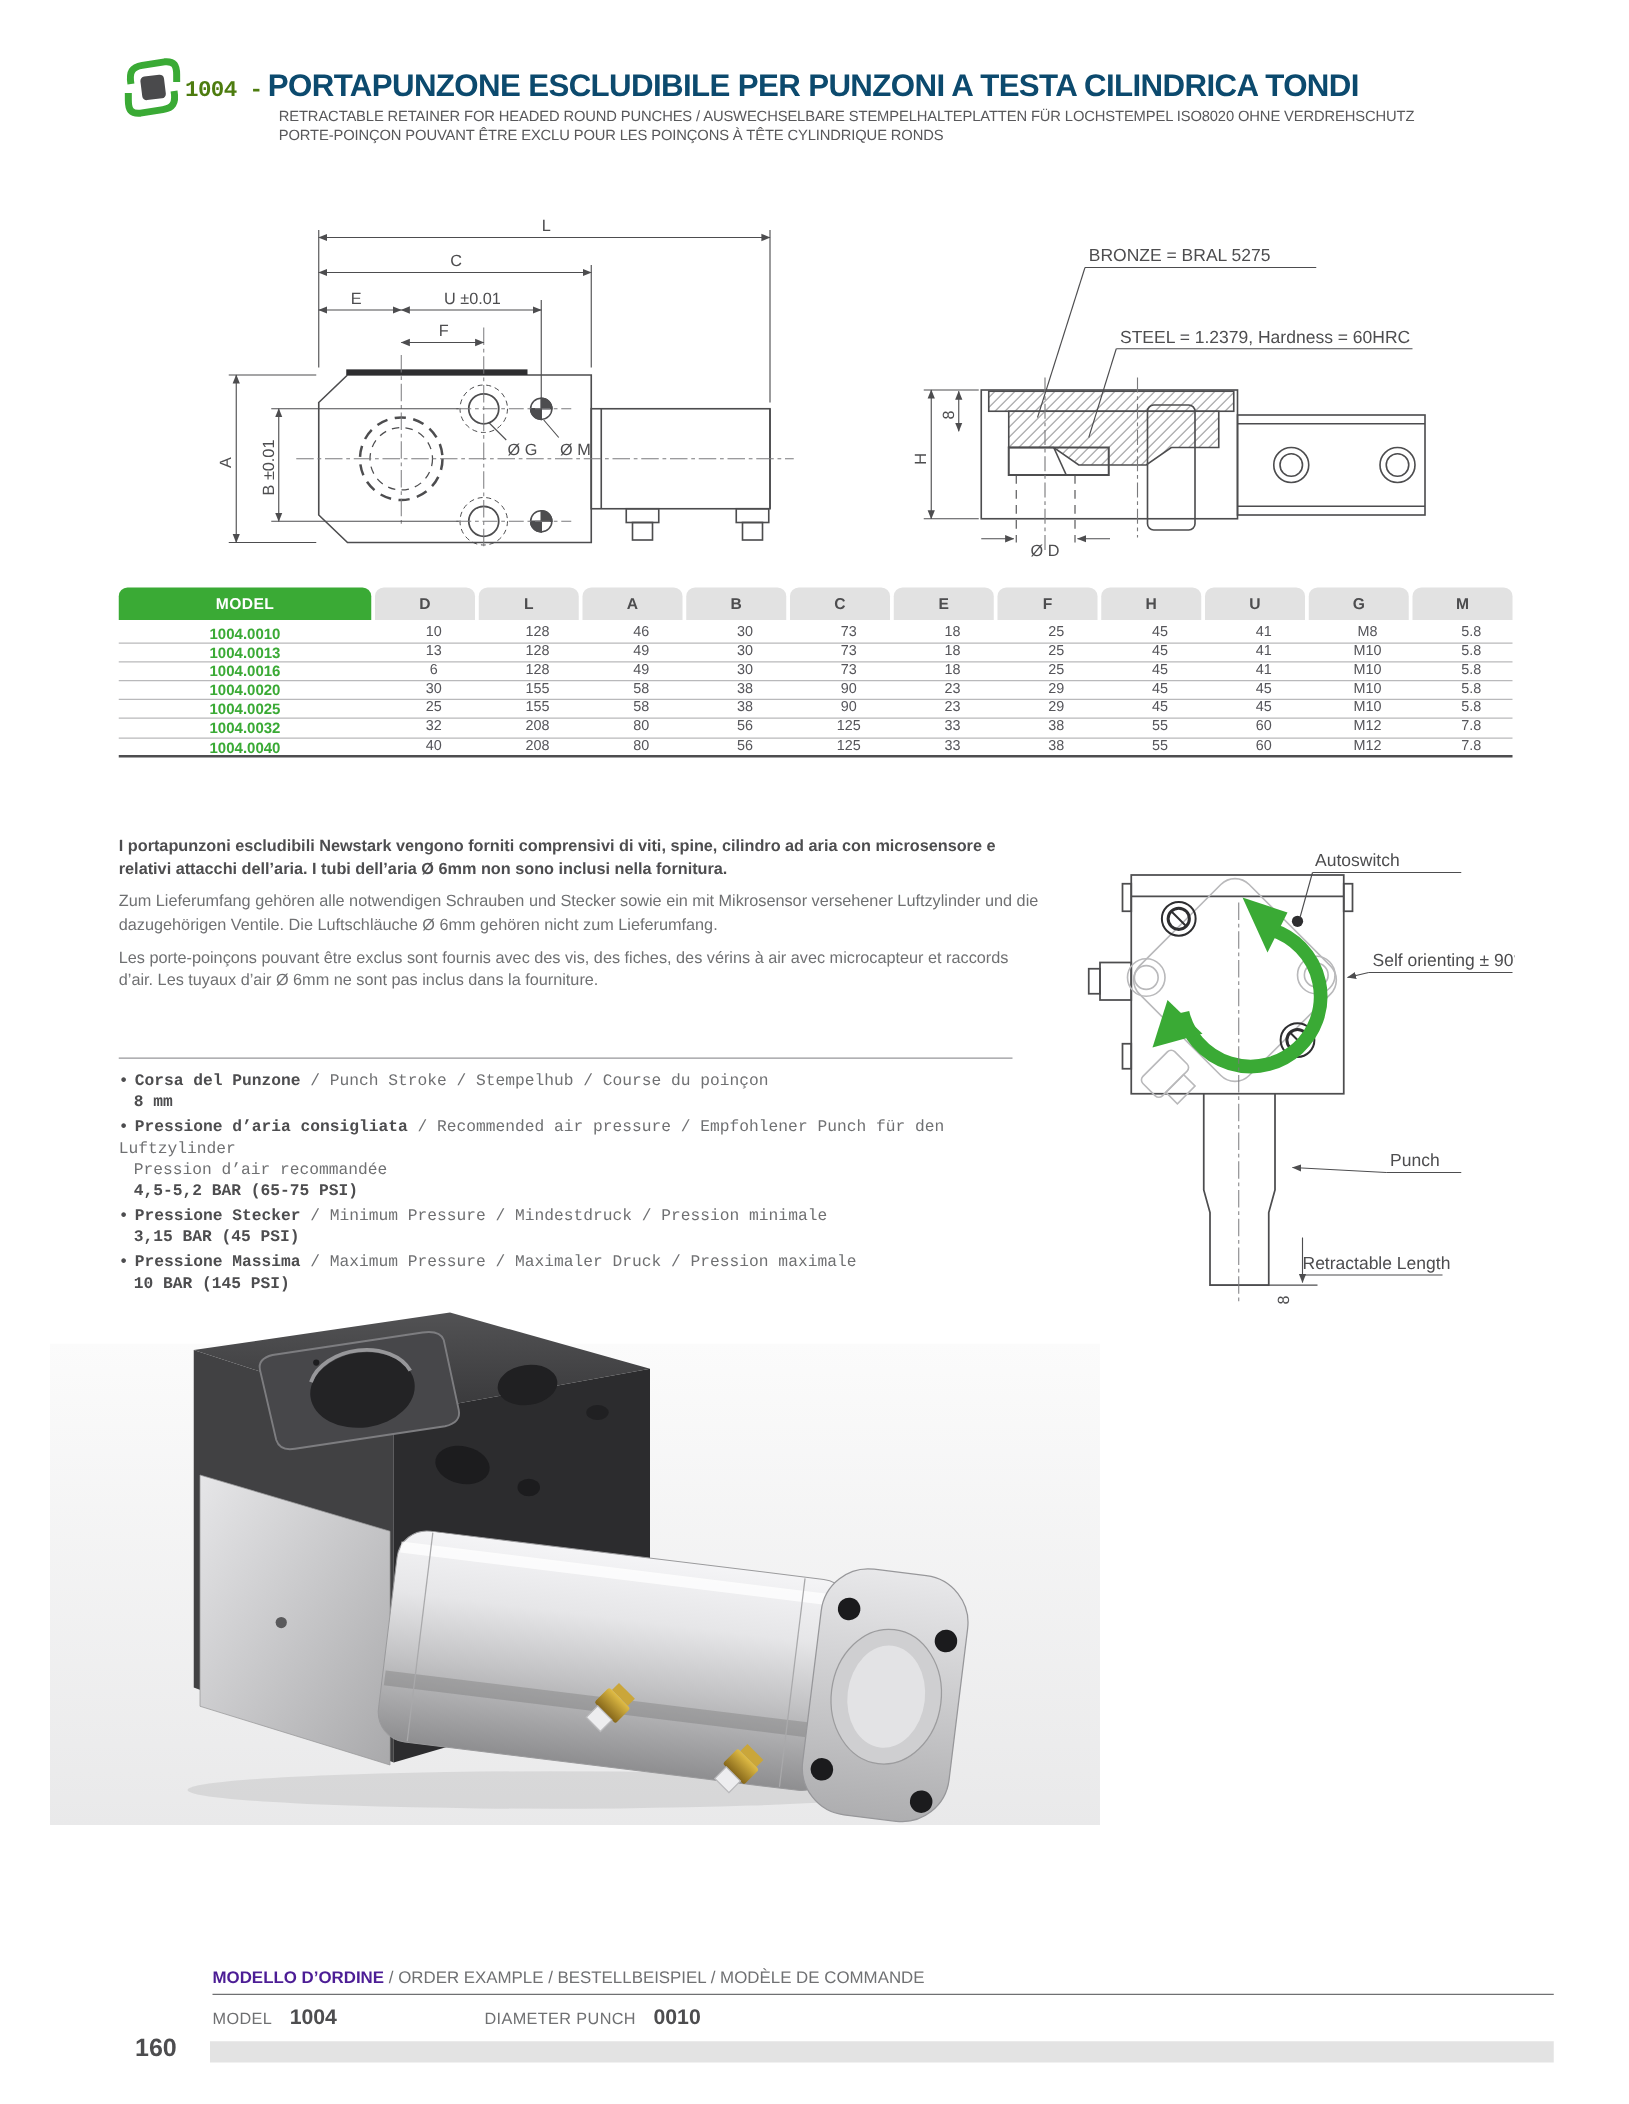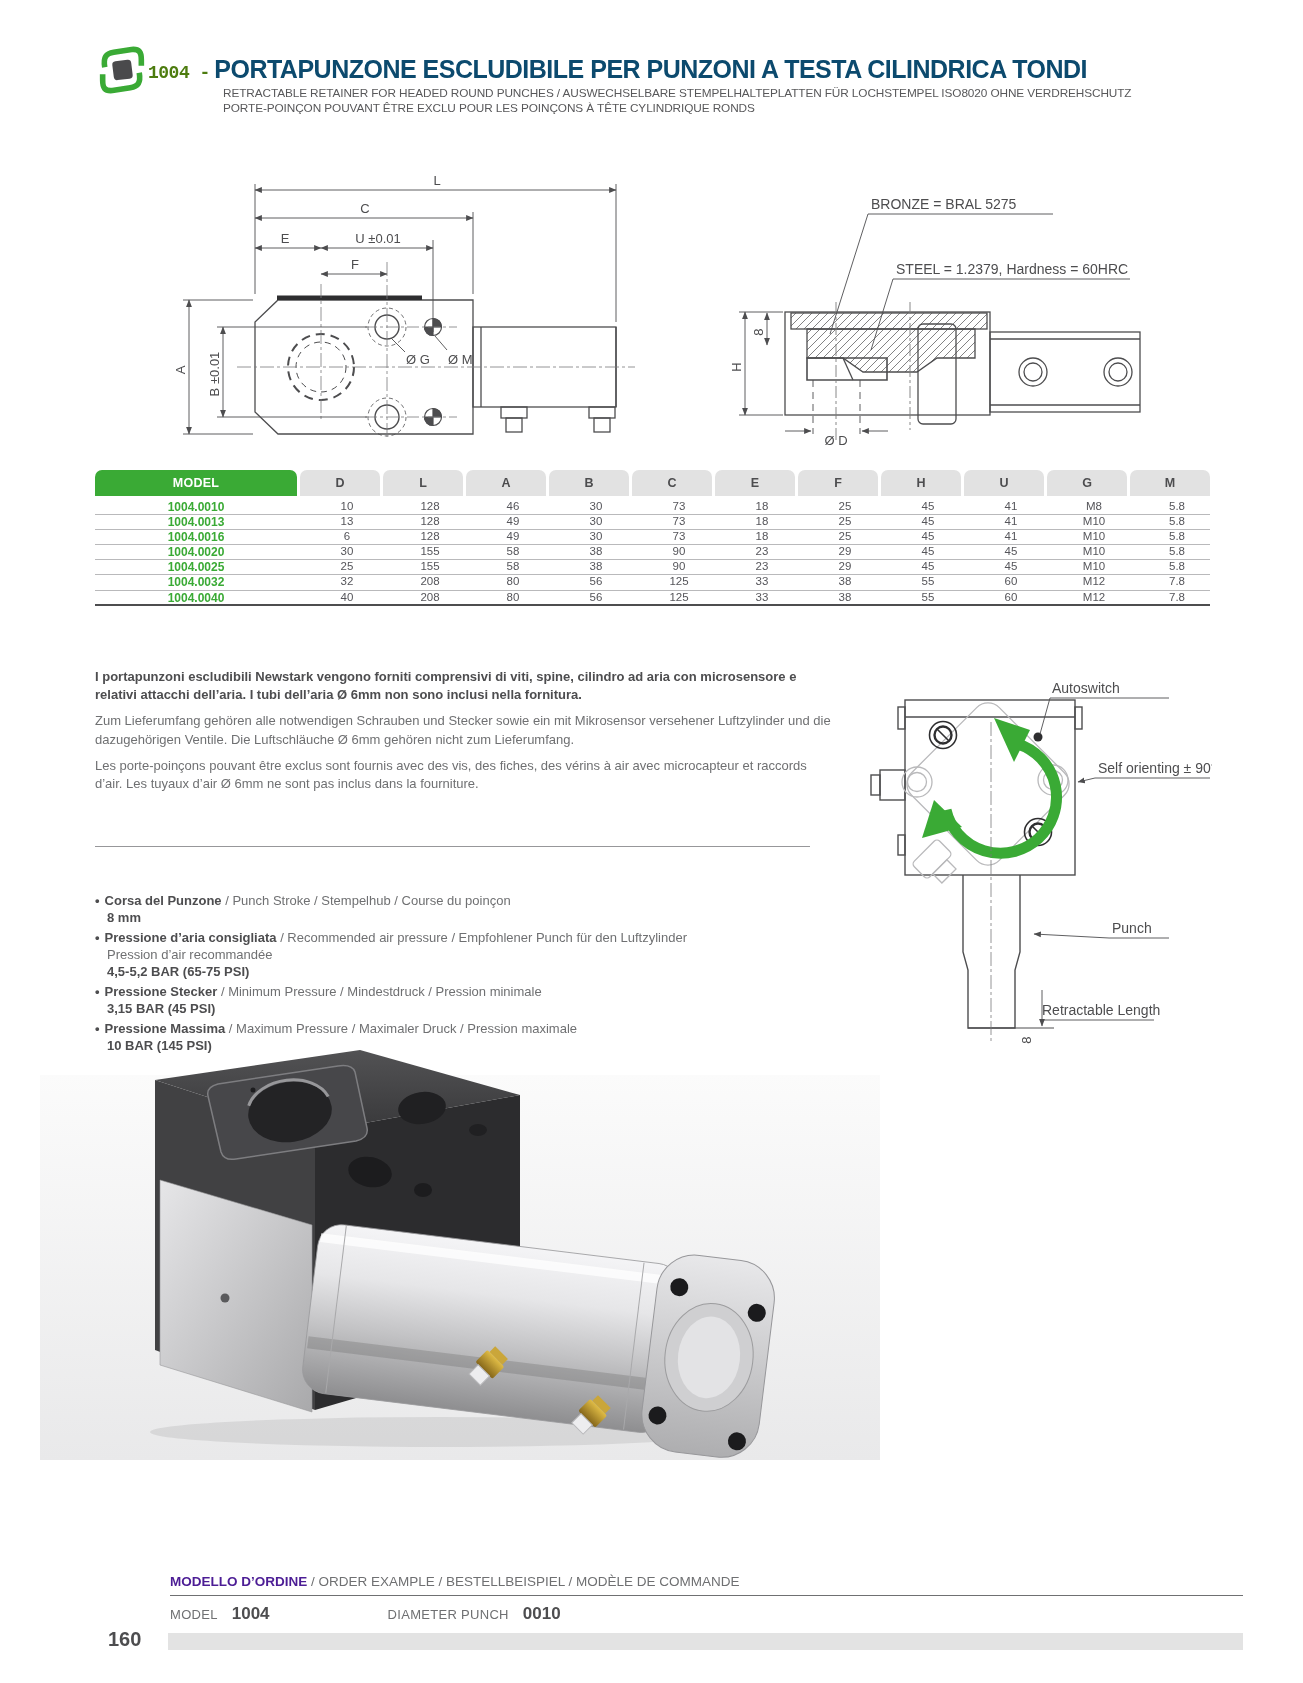--- a/index.html
+++ b/index.html
@@ -25,21 +25,21 @@
   .tc.model { flex:0 0 202px; font-weight:bold; color:#3aaa35; font-size:12px; }
 
   
   .descr { left:95px; top:668px; width:738px; }
   .descr p { font-size:13px; line-height:18.2px; color:#6f7072; margin-bottom:8px; }
   .descr p.it { font-weight:bold; color:#4d4d4f; }
 
   .sep { left:95px; top:846px; width:715px; border-top:1px solid #97979a; height:0; }
 
   
-  .specs { left:95px; top:892px; width:720px; }
+  .specs { left:95px; top:856px; width:720px;font-family:Liberation Mono, monospace; }
   .spec { margin-bottom:3px; }
   .spec-line1 { font-size:13px; line-height:17px; color:#6f7072; }
   .spec-line1::before { content:"•"; color:#4d4d4f; font-weight:bold; margin-right:5px; }
   .spec-term { font-weight:bold; color:#4d4d4f; }
   .spec-extra { font-size:13px; line-height:17px; color:#6f7072; padding-left:12px; }
   .spec-extra:empty { display:none; }
   .spec-value { font-size:13px; line-height:17px; font-weight:bold; color:#4d4d4f; padding-left:12px; }
 
   
   .order-title { left:170px; top:1574px; font-size:13.5px; color:#6f7072; }

